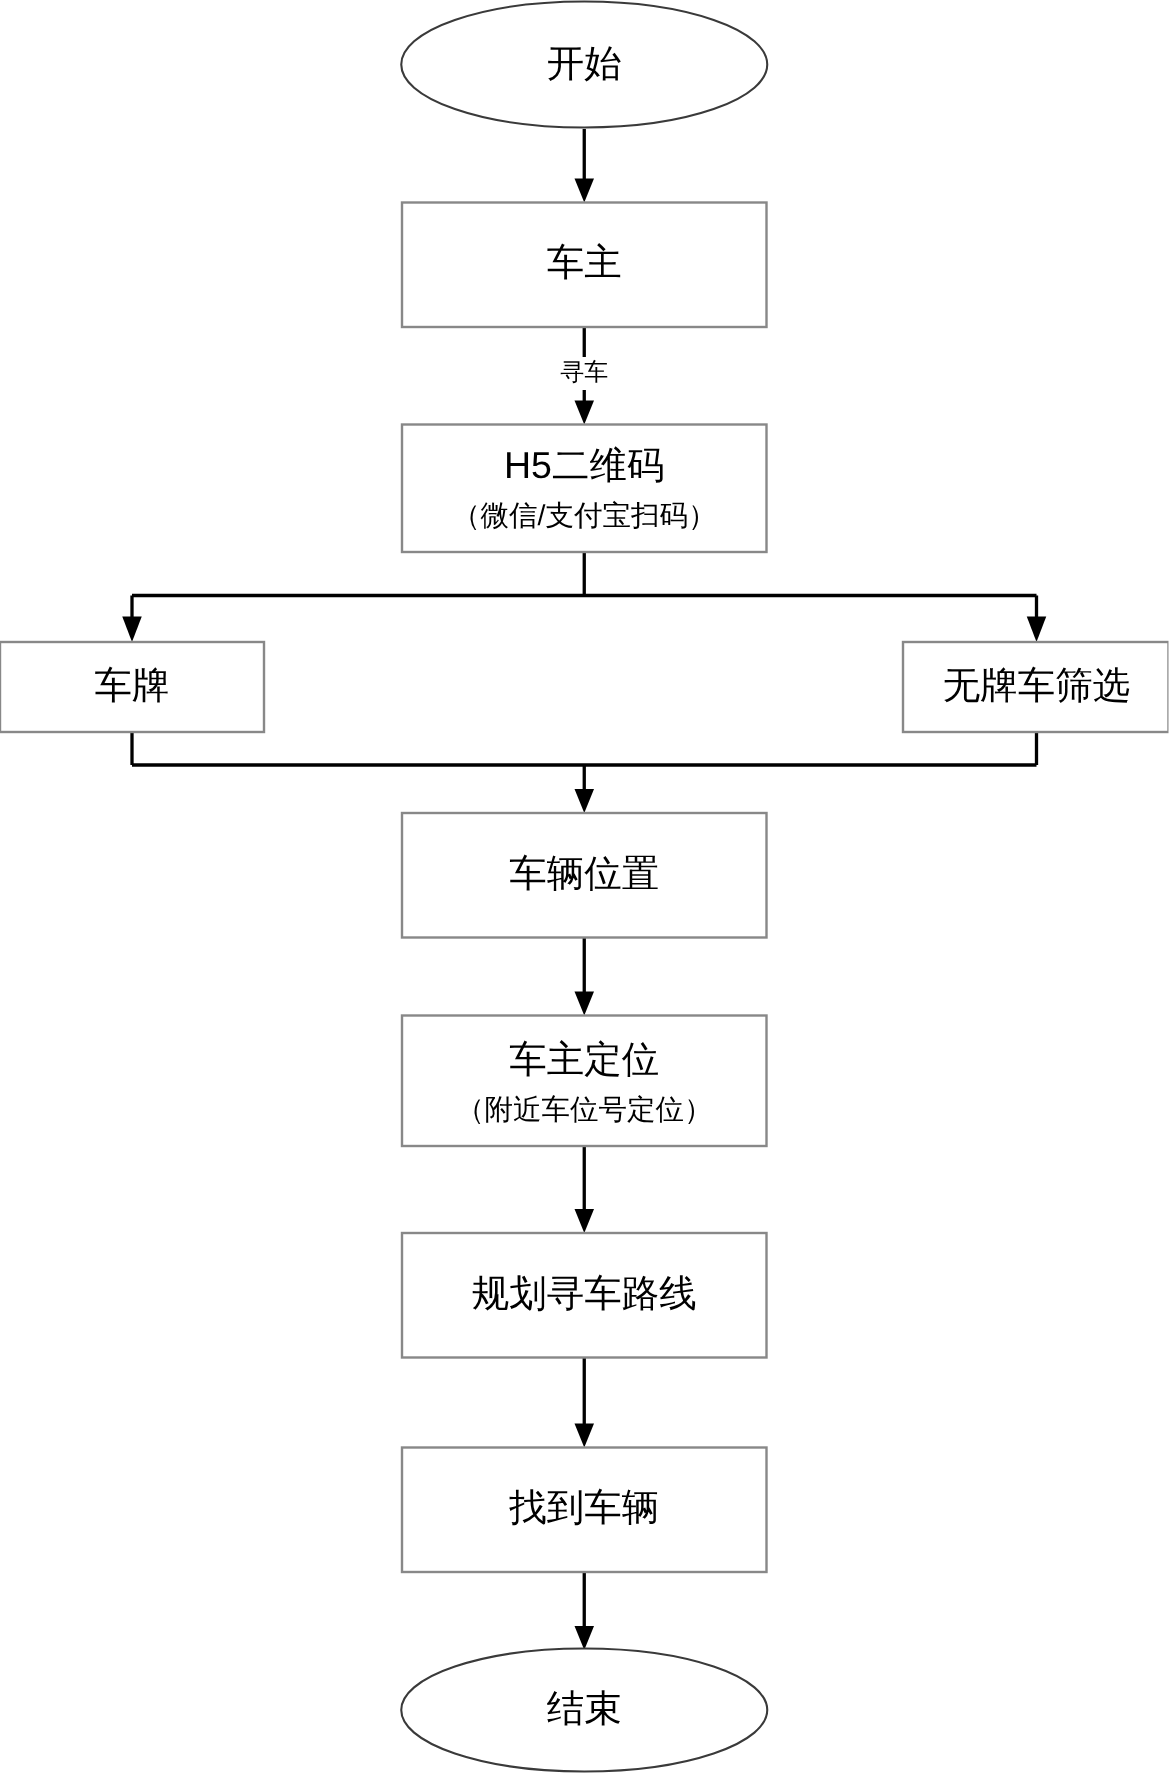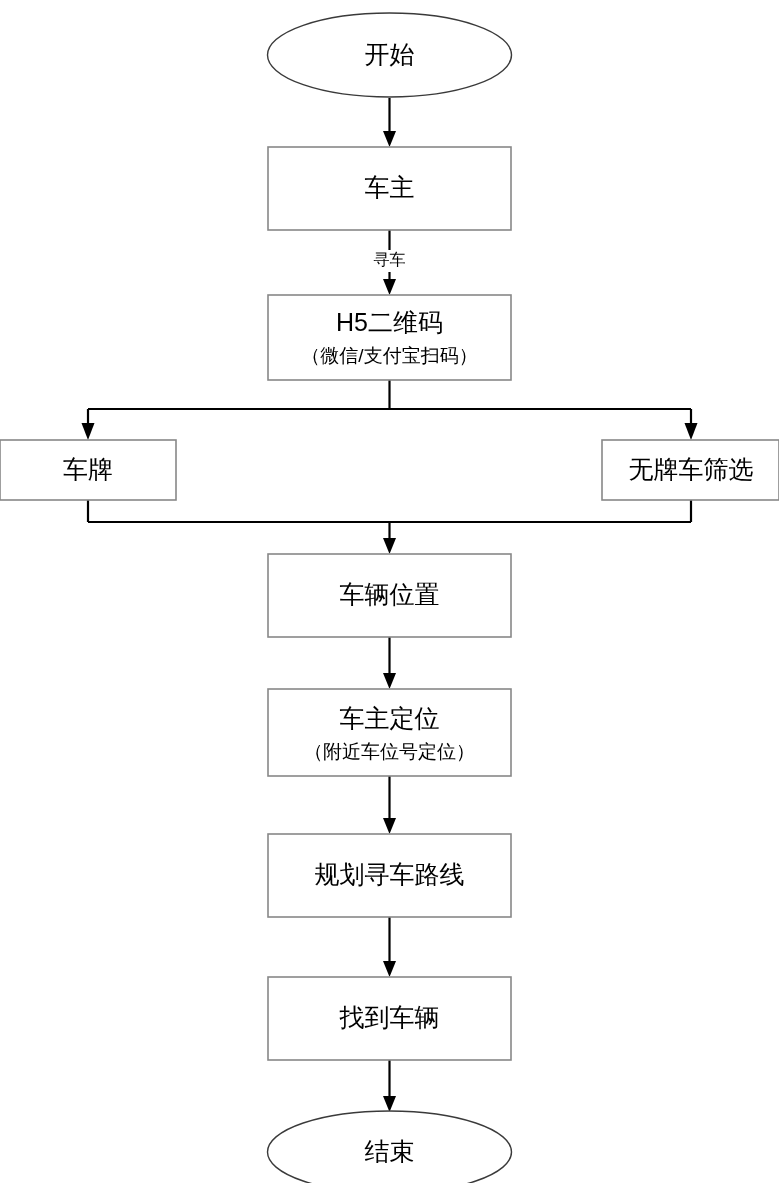--- a/index.html
+++ b/index.html
@@ -10,21 +10,20 @@
   body {
     width: 779px;
     height: 1183px;
     font-family: "Liberation Sans", "DejaVu Sans", sans-serif;
     overflow: hidden;
   }
   #flow-root {
     position: relative;
     width: 779px;
     height: 985px;
-    margin-top: 12px;
   }
   svg.flow-canvas {
     position: absolute;
     top: 0;
     left: 0;
     width: 779px;
     height: 1183px;
     display: block;
   }
   .node-shape {

